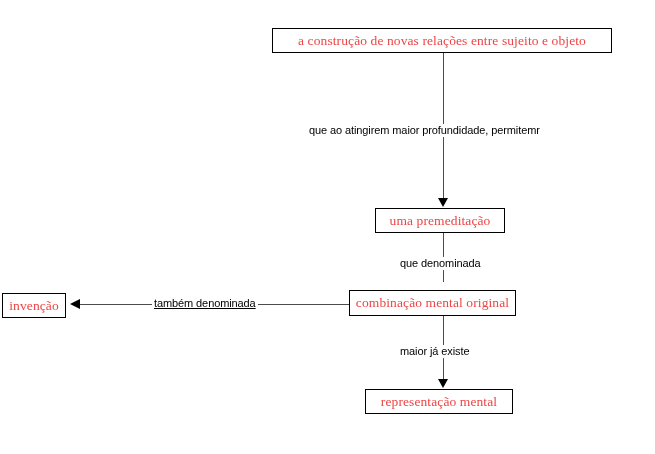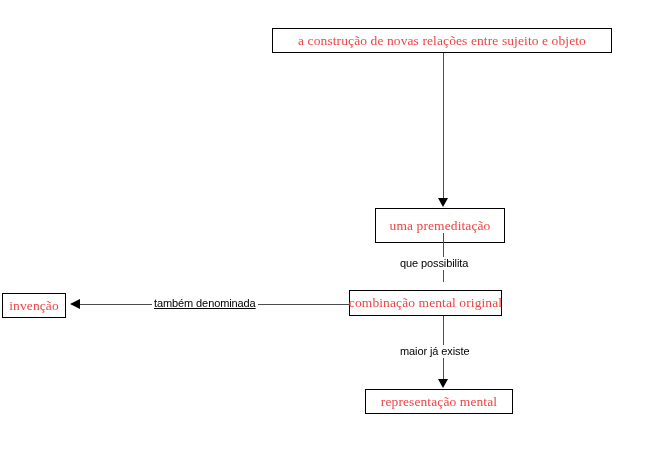--- a/index.html
+++ b/index.html
@@ -34,25 +34,25 @@
     white-space: nowrap;
     padding: 0 6px;
     letter-spacing: 0.1px;
   }
   #node-construcao {
     left: 272px;  top: 28px;
     width: 340px; height: 25px;
   }
   #node-premeditacao {
     left: 375px;  top: 208px;
-    width: 130px; height: 35px;
+    width: 130px; height: 25px;
   }
   #node-combinacao {
     left: 349px;  top: 290px;
-    width: 153px; height: 26px;
+    width: 167px; height: 26px;
   }
   #node-invencao {
     left: 2px;    top: 293px;
     width: 64px;  height: 25px;
   }
   #node-representacao {
     left: 365px;  top: 389px;
     width: 148px; height: 25px;
   }
   
@@ -136,20 +136,21 @@
   <div class="edge-line edge-v" id="edge-combinacao-representacao"></div>
 
   <div class="edge-line edge-h" id="edge-combinacao-invencao"></div>
 
   <div class="arrow arrow-down" id="arrow-premeditacao"></div>
 
   <div class="arrow arrow-down" id="arrow-representacao"></div>
 
   <div class="arrow arrow-left" id="arrow-invencao"></div>
 
+  <div class="edge-label" id="label-permitem">que ao atingirem  maior profundidade, permitemr</div>
 
-  <div class="edge-label" id="label-possibilita">que possibilita</div>
+  <div class="edge-label" id="label-possibilita">que denominada</div>
 
   <div class="edge-label" id="label-denominada">também denominada</div>
 
   <div class="edge-label" id="label-onde">maior já existe</div>
 
 </div>
 
 </body></html>

